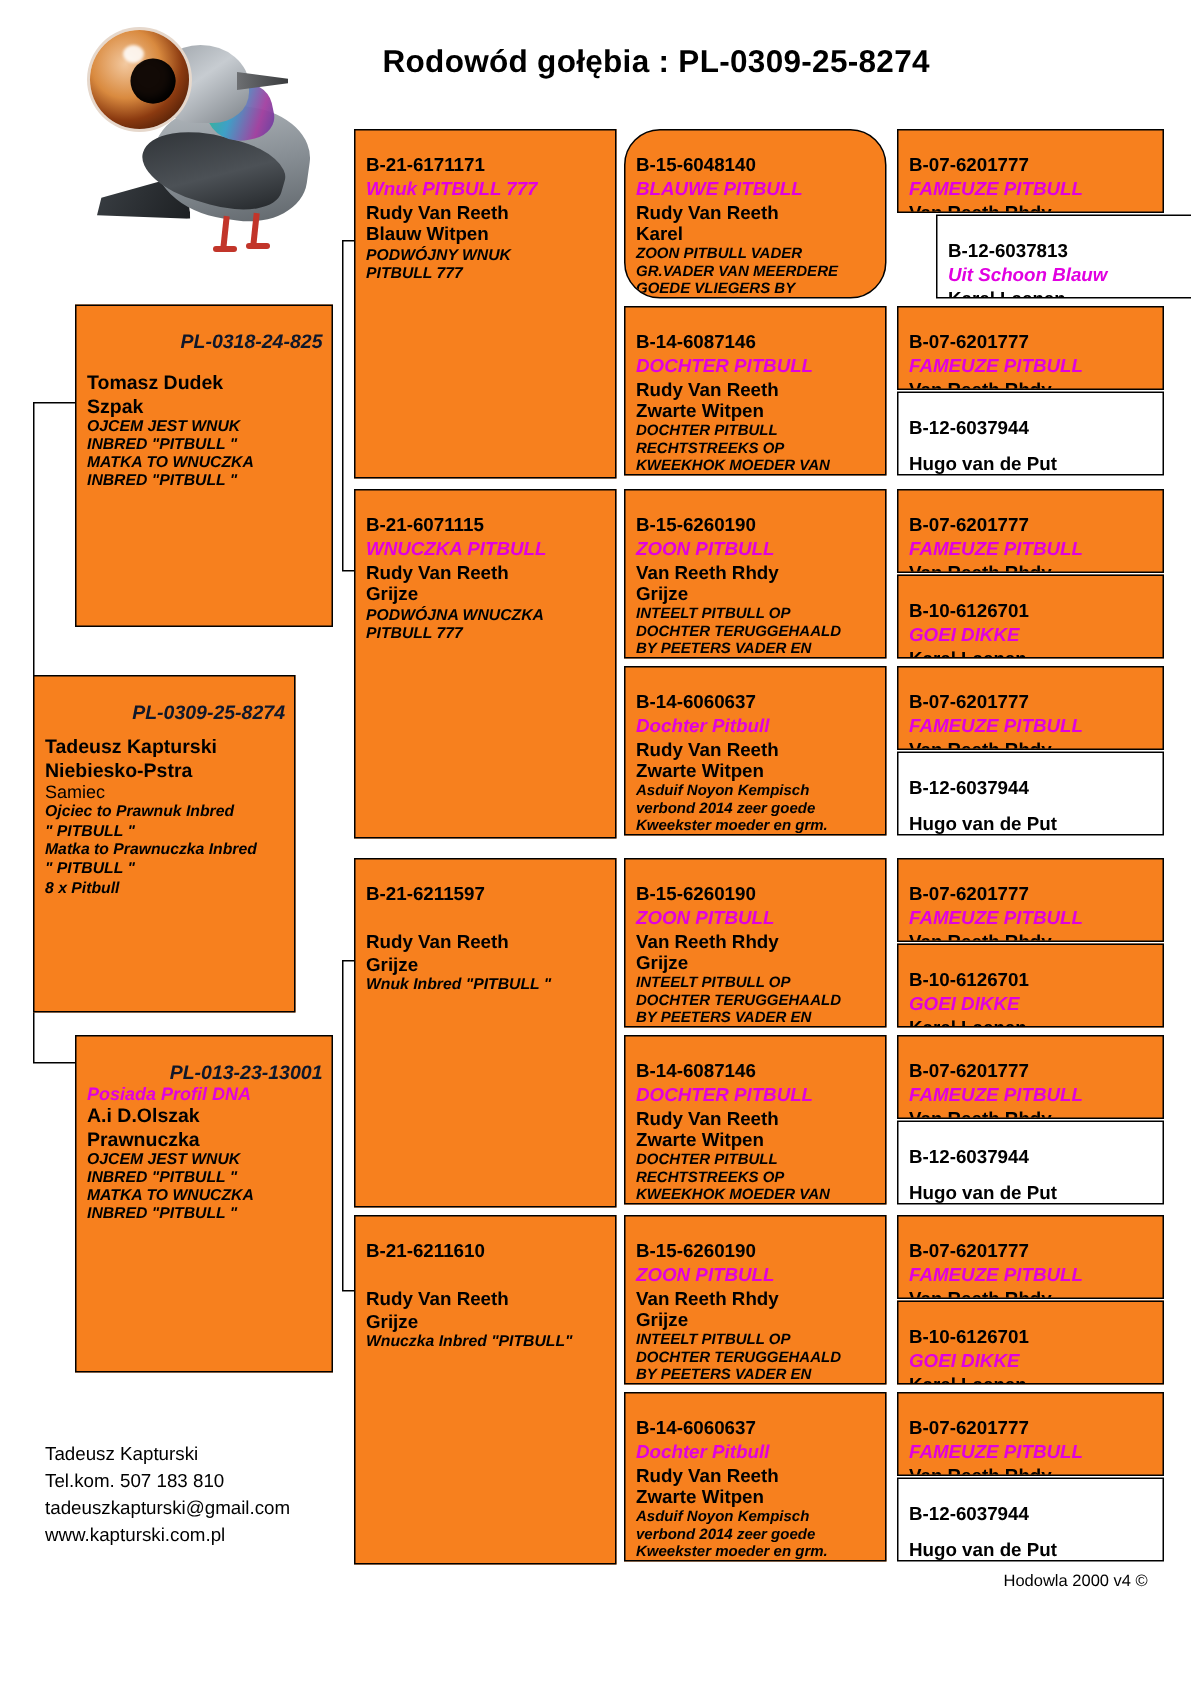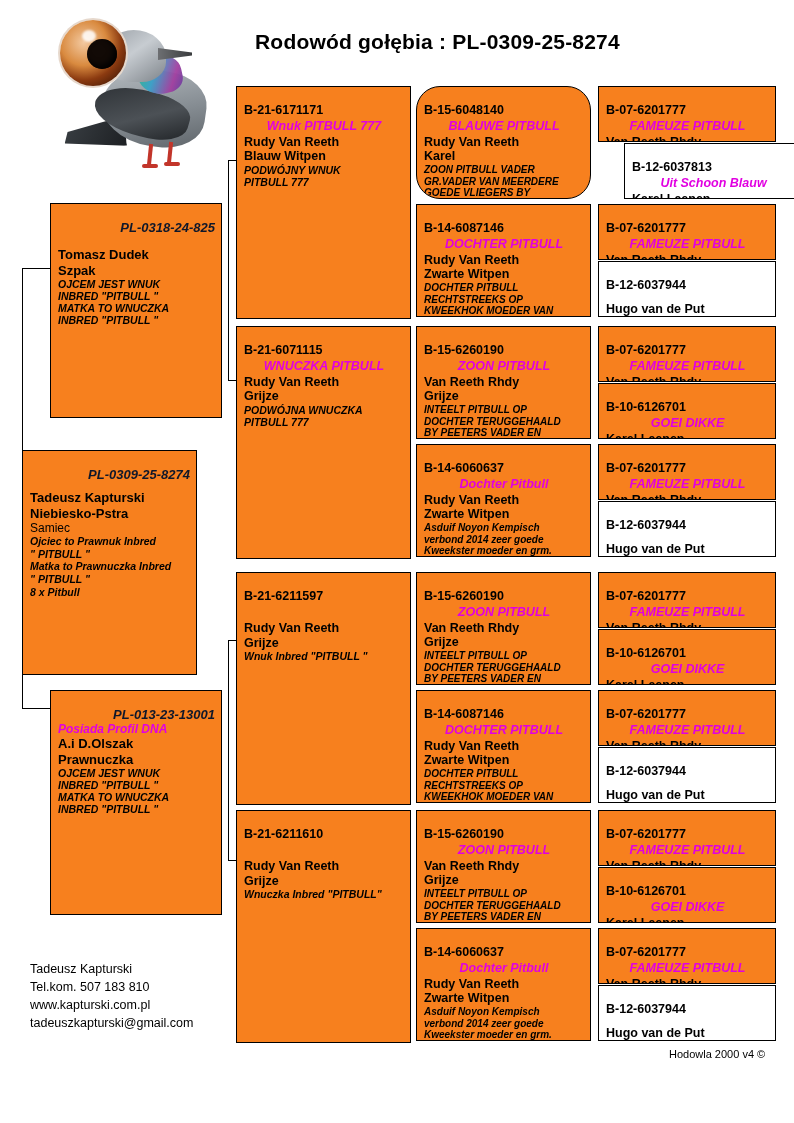--- a/index.html
+++ b/index.html
@@ -79,21 +79,21 @@
     position:absolute;
     border:1px solid #000;
     background:#f7801e;
     box-sizing:border-box;
     padding:16px 6px 3px 7px;
     overflow:hidden;
   }
   .box.white{background:#ffffff;}
   .ln{display:block;line-height:1.18;}
   .ring{font-size:12.5px;font-weight:bold;color:#000;margin-bottom:1px;}
-  .name-m{font-size:12.5px;font-weight:bold;font-style:italic;color:#e100e1;margin-bottom:1px;text-align:center;}
+  .name-m{font-size:12.5px;font-weight:bold;font-style:italic;color:#e100e1;margin-bottom:1px;}
   .owner{font-size:12.5px;font-weight:bold;color:#000;}
   .color{font-size:12.5px;font-weight:bold;color:#000;}
   .note{font-size:10.5px;font-weight:bold;font-style:italic;color:#000;line-height:1.15;}
   .note.tight{font-size:10px;}
   .subj-name{font-size:13px;font-weight:bold;color:#000;}
   .subj-ring{font-size:13px;font-weight:bold;font-style:italic;color:#0f172a;text-align:right;}
   .subj-note{font-size:10.5px;font-weight:bold;font-style:italic;color:#000;line-height:1.2;}
   .dna{font-size:12px;font-weight:bold;font-style:italic;color:#e100e1;}
 
   
@@ -360,19 +360,19 @@
   </div>
   <div class="box white" style="left:598px;top:985px;width:178px;height:56px;">
     <span class="ln ring">B-12-6037944</span>
     <span class="ln" style="height:8px;"></span>
     <span class="ln owner">Hugo van de Put</span>
   </div>
 
   <div class="contact">
     <div>Tadeusz Kapturski</div>
     <div>Tel.kom. 507 183 810</div>
+    <div>tadeuszkapturski@gmail.com</div>
     <div>www.kapturski.com.pl</div>
-    <div>tadeuszkapturski@gmail.com</div>
   </div>
 
   <div class="credit">Hodowla 2000  v4 ©</div>
 
 </div>
 
 </body></html>

